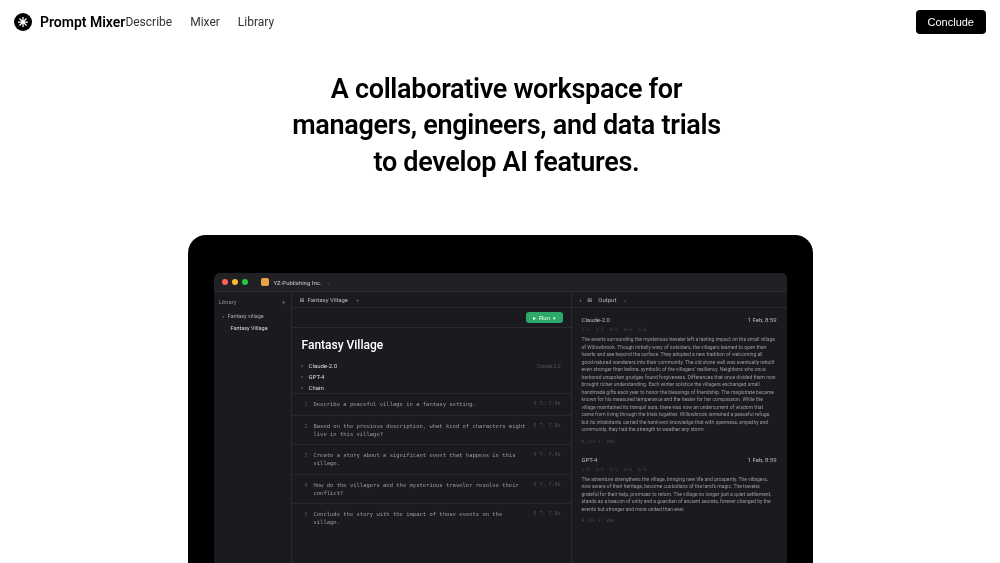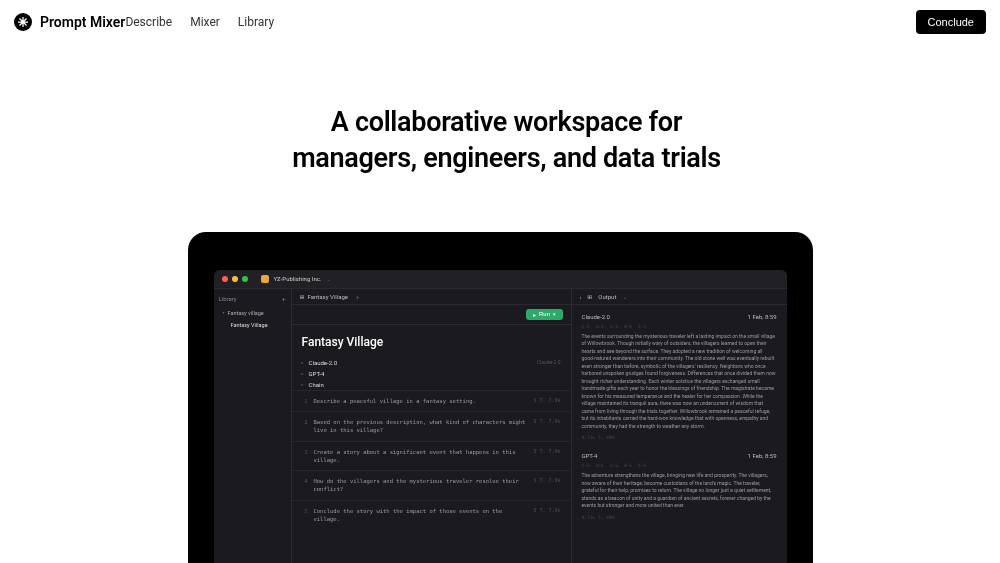--- a/index.html
+++ b/index.html
@@ -27,21 +27,21 @@
     .nav-links { display: flex; gap: 18px; }
     .nav-link { font-size: 12px; color: #333; text-decoration: none; cursor: pointer; }
     .nav-spacer { flex: 1; }
     .download-btn {
       background: #000; color: #fff; font-size: 11px; padding: 6px 12px;
       border-radius: 4px; border: none; cursor: pointer;
     }
     
     .hero {
       text-align: center;
-      margin-top: 60px;
+      margin-top: 27px;
       padding-left: 13px;
     }
     .hero h1 {
       font-size: 27px;
       font-weight: 600;
       line-height: 1.35;
       letter-spacing: -0.3px;
     }
     
     .shot-wrap {
@@ -195,20 +195,21 @@
     <a class="nav-link">Library</a>
   </div>
   <div class="nav-spacer"></div>
   <button class="download-btn">Conclude</button>
 </div>
 
 <div class="hero">
   <h1>
     <span>A collaborative workspace for</span><br>
     <span>managers, engineers, and data trials</span><br>
+    <span>to develop AI features.</span>
   </h1>
 </div>
 
 <div class="shot-wrap">
   <div class="app">
 
     <div class="titlebar">
       <div class="traffic">
         <span class="dot r"></span>
         <span class="dot y"></span>

